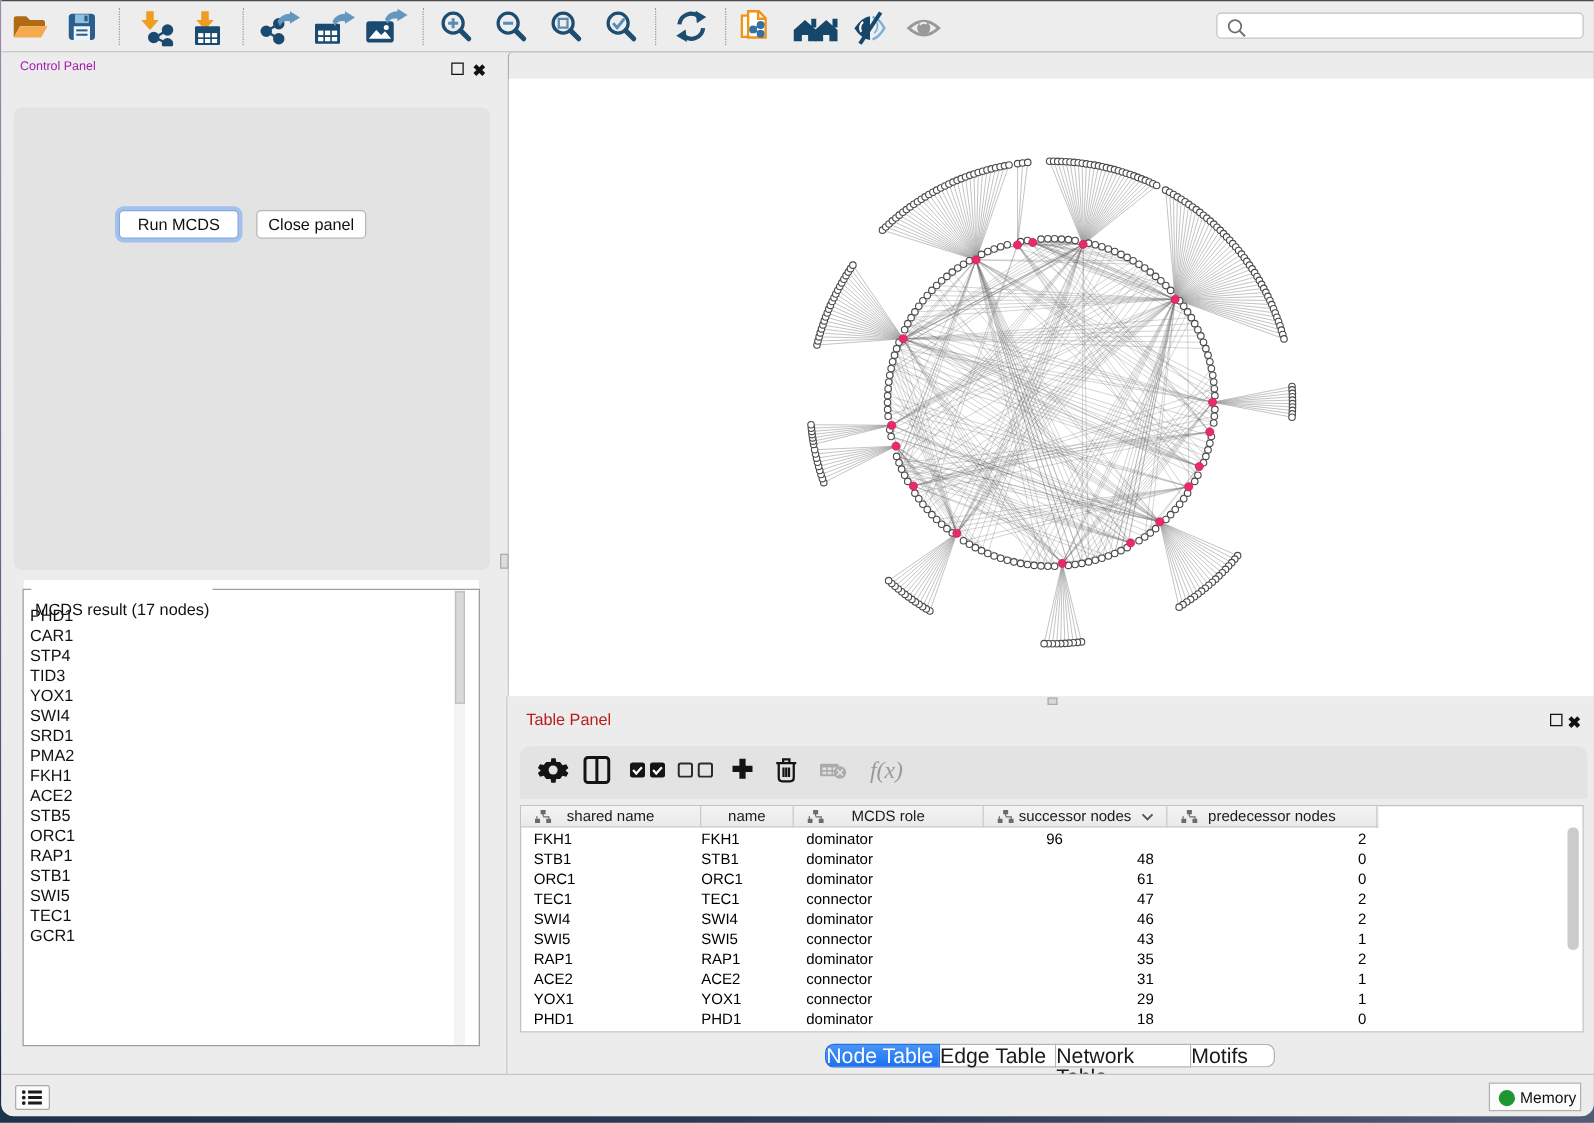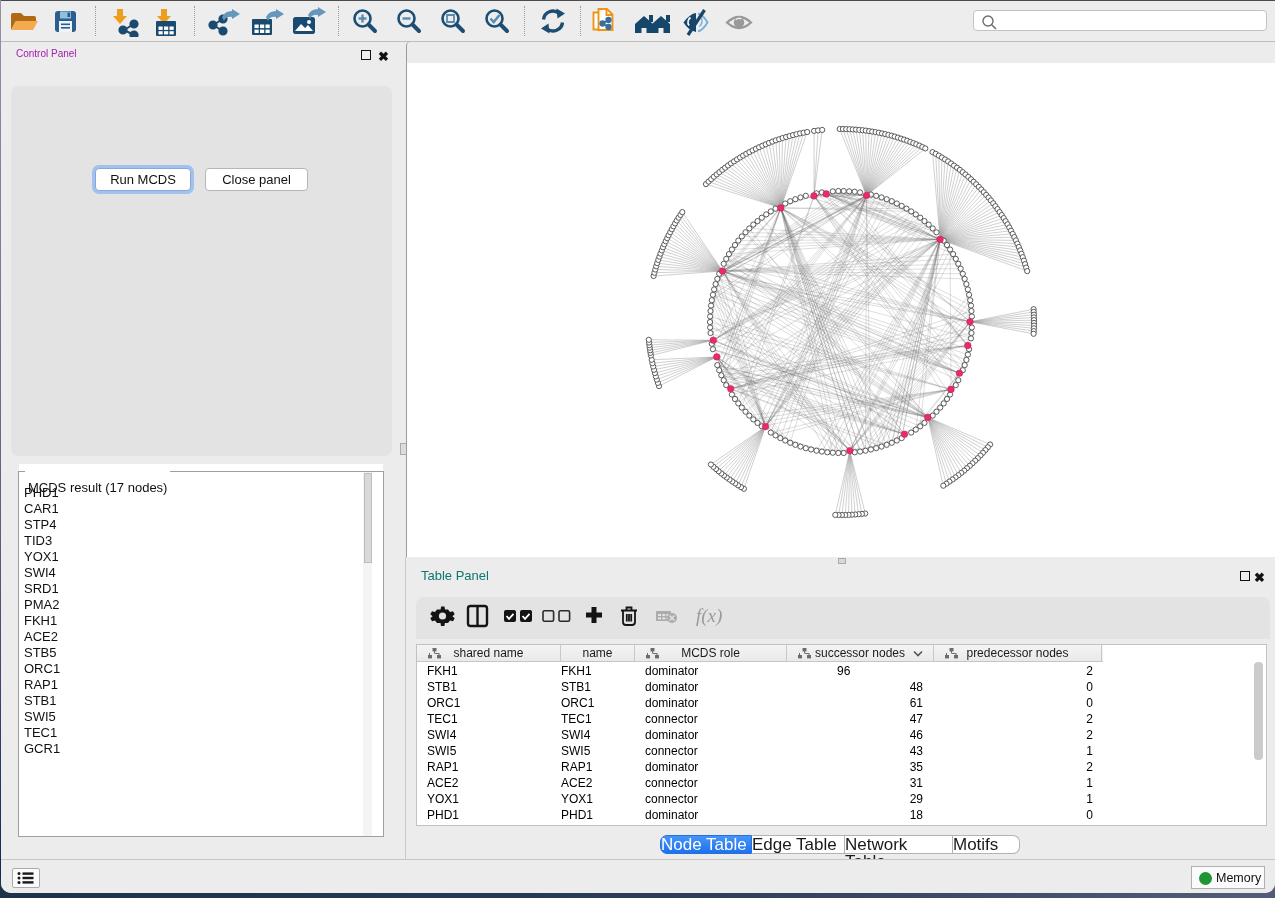--- a/index.html
+++ b/index.html
@@ -21,21 +21,21 @@
   #graybox { position:absolute; left:10px; top:44px; width:381px; height:370px; background:#e3e3e3; border-radius:7px; }
   #tabs { position:absolute; left:80px; top:32px; width:243px; height:19px; background:#fff; border:1px solid #c6c6c6; border-radius:5px; display:flex; }
   #tabs .tab { height:100%; font-size:13px; color:#1c1c1c; text-align:center; line-height:17px; border-right:1px solid #d4d4d4; }
   #tabs .tab.last { border-right:none; }
   #tabs .tab.sel { background:linear-gradient(to bottom,#4795f9 0%,#1d71f0 100%); color:#fff; border-radius:0 4px 4px 0; }
   #optlabel { position:absolute; left:10px; top:71px; width:381px; text-align:center; font-size:13px; color:#1a1a1a; }
   #combo { position:absolute; left:44px; top:93px; width:314px; height:23px; background:#fff; border:1px solid #bcbcbc; border-radius:4px; font-size:13px; color:#111; line-height:21px; padding-left:11px; }
   #combo .step { position:absolute; right:0px; top:0px; width:17px; height:21px; border-radius:0 4px 4px 0; background:linear-gradient(to bottom,#4291f7 0%,#1b6ff0 100%); }
   .btn { position:absolute; height:23px; background:#fff; border:1px solid #b6b6b6; border-radius:4px; font-size:13px; color:#111; text-align:center; line-height:21px; }
   #runbtn { left:94px; top:126px; width:96px; box-shadow:0 0 0 3px rgba(110,165,245,.55); border-color:#86a9dd; }
-  #closebtn { left:204px; top:126px; width:103px; }
+  #closebtn { left:204px; top:126px; width:88px; }
   #mcdsgroup-bg { position:absolute; left:18px; top:422px; width:364px; height:372px; background:#fff; }
   #mcdsgroup-border { position:absolute; left:17px; top:429px; width:366px; height:366px; border:1px solid #9f9f9f; }
   #mcdslabel { position:absolute; left:24px; top:423px; background:#fff; padding:15px 3px; font-size:13px; color:#111; }
   #mcdslist { position:absolute; left:23px; top:443px; font-size:13px; color:#111; line-height:16px; }
   #mcdssb-track { position:absolute; left:362px; top:430px; width:9px; height:364px; background:#f4f4f4; }
   #mcdssb-thumb { position:absolute; left:362.5px; top:431px; width:8px; height:90px; background:#d9d9d9; border:1px solid #bdbdbd; }
   #splith { position:absolute; left:399px; top:443px; width:7px; height:12px; background:#dcdcdc; border:1px solid #ababab; }
 </style>
 </head>
 <body>
@@ -46,21 +46,21 @@
   
   #netwin { position:absolute; left:405px; top:42px; width:870px; height:515px; border-left:1px solid #9b9b9b; border-radius:4px 0 0 0; }
   #ntitle { position:absolute; left:0; top:0; width:869px; height:20px; background:linear-gradient(to bottom,#f5f5f5 0%,#e2e2e2 55%,#d2d2d2 100%); border-bottom:1px solid #a8a8a8; border-radius:4px 0 0 0; }
   .light { position:absolute; top:4.5px; width:11.5px; height:11.5px; border-radius:50%; }
   #ntitle .ttext { position:absolute; top:3px; left:403px; width:200px; text-align:center; font-size:13px; color:#3a3a3a; }
   #ncanvas { position:absolute; left:0px; top:21px; width:869px; height:494px; background:#fff; }
   
   #tpanel { position:absolute; left:404px; top:557px; width:871px; height:302px; background:#ececec; }
   #tpline { position:absolute; left:0; top:0; width:1px; height:302px; background:#c9c9c9; }
   #tphandle { position:absolute; left:433px; top:1px; width:8px; height:6px; background:#d8d8d8; border:1px solid #ababab; }
-  #tptitle { position:absolute; left:16px; top:11px; font-size:13px; color:#0f766e; }
+  #tptitle { position:absolute; left:16px; top:11px; font-size:13px; color:#b91c1c; }
   #tptoolbar { position:absolute; left:11px; top:40px; width:854px; height:42px; background:#e3e3e3; border-radius:8px 8px 0 0; }
   #tbl { position:absolute; left:11px; top:87px; width:851px; height:182px; background:#fff; border:1px solid #c2c2c2; }
   #tblhdr { position:absolute; left:0px; top:0px; width:686px; height:17px; background:linear-gradient(to bottom,#f4f4f4,#e9e9e9); border-bottom:1px solid #c6c6c6; font-size:12px; color:#1a1a1a; }
   .hcol { position:absolute; top:0; height:17px; border-right:1px solid #c9c9c9; text-align:center; line-height:16px; }
   .hico { position:absolute; top:3px; }
   .trow { position:absolute; font-size:12px; color:#000; line-height:16px; }
   #tsb-thumb { position:absolute; left:837px; top:17px; width:9px; height:98px; background:#cbcbcb; border-radius:4px; }
   .btab { position:absolute; top:278px; height:19px; background:#fff; border:1px solid #b3b3b3; font-size:17px; color:#1a1a1a; text-align:left; line-height:17px; }
   .btab.sel { background:linear-gradient(to bottom,#4795f9 0%,#1d71f0 100%); color:#fff; border-color:#2a6fd8; }
   

